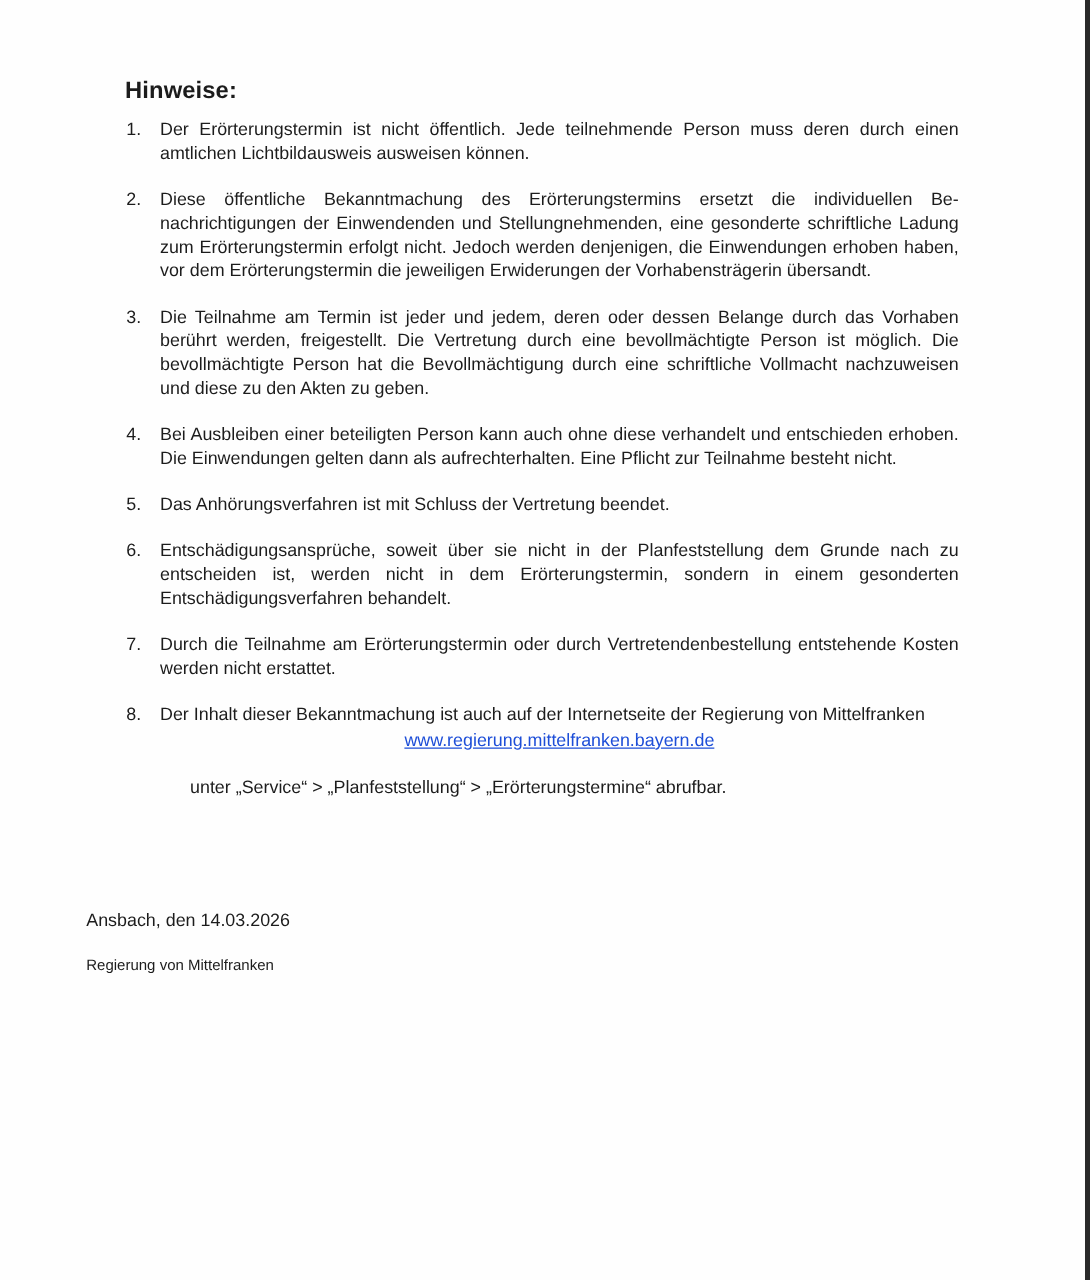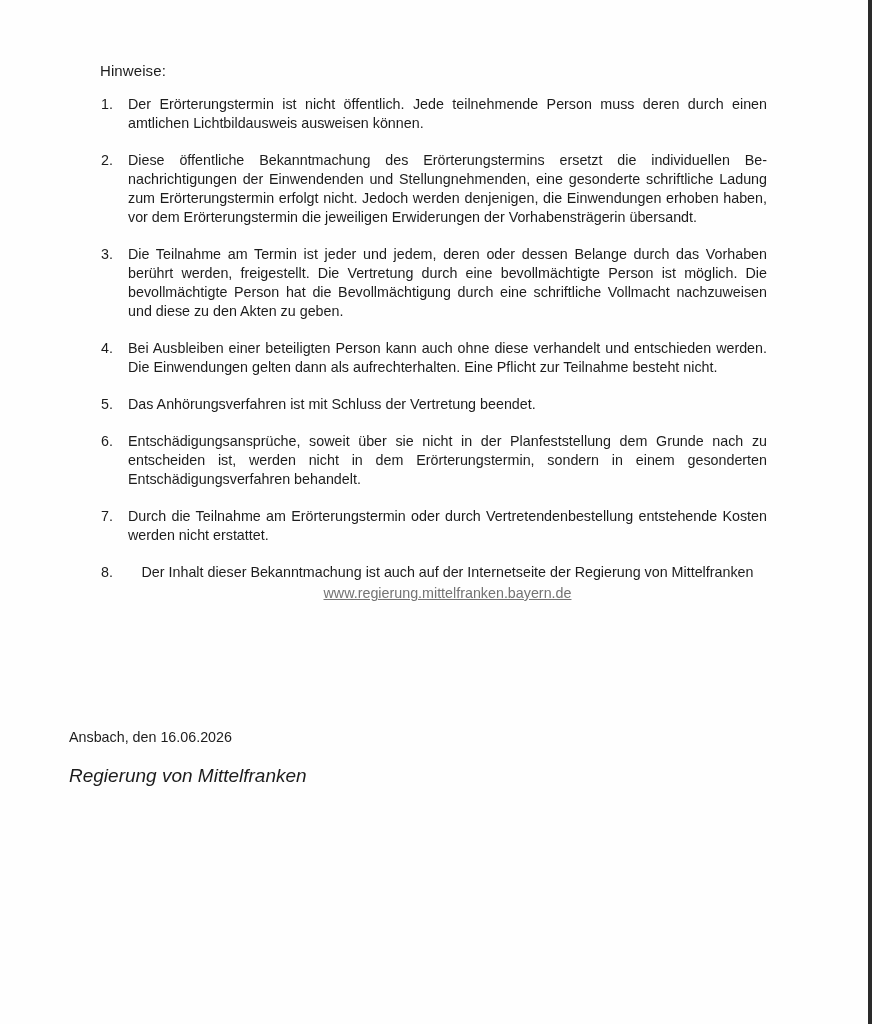--- a/index.html
+++ b/index.html
@@ -28,22 +28,22 @@
       right: 0;
       top: 0;
       width: 4px;
       height: 1024px;
       background: #2a2a2a;
     }
     .heading {
       position: absolute;
       left: 100px;
       top: 62px;
-      font-size: 15px;
-      font-weight: normal;
+      font-size: 19px;
+      font-weight: bold;
       letter-spacing: 0.1px;
     }
     .list {
       position: absolute;
       left: 100px;
       top: 95px;
       width: 667px;
       margin: 0;
       padding: 0;
       list-style: none;
@@ -63,40 +63,39 @@
       flex: 1;
       text-align: justify;
       hyphens: manual;
     }
     .link-line {
       text-align: center;
       margin-top: 2px;
       padding-left: 0px;
     }
     .link {
-      color: #737373;
+      color: #1d4ed8;
       text-decoration: underline;
       cursor: pointer;
     }
     .path-line {
       margin-top: 18px;
       padding-left: 24px;
     }
     .place-date {
       position: absolute;
       left: 69px;
       top: 729px;
       font-size: 14.3px;
     }
     .authority {
       position: absolute;
       left: 69px;
       top: 765px;
-      font-size: 19px;
-      font-style: italic;
+      font-size: 12px;
     }
   </style>
 </head>
 <body>
 
 <div class="page">
   <div class="heading">Hinweise:</div>
 
   <ol class="list">
     <li class="item">
@@ -106,42 +105,43 @@
     <li class="item">
       <span class="num">2.</span>
       <span class="text">Diese öffentliche Bekanntmachung des Erörterungstermins ersetzt die individuellen Be­nachrichtigungen der Einwendenden und Stellungnehmenden, eine gesonderte schriftli­che Ladung zum Erörterungstermin erfolgt nicht. Jedoch werden denjenigen, die Einwendungen erhoben haben, vor dem Erörterungstermin die jeweiligen Erwiderungen der Vorhabensträgerin übersandt.</span>
     </li>
     <li class="item">
       <span class="num">3.</span>
       <span class="text">Die Teilnahme am Termin ist jeder und jedem, deren oder dessen Belange durch das Vor­haben berührt werden, freigestellt. Die Vertretung durch eine bevollmächtigte Person ist möglich. Die bevollmächtigte Person hat die Bevollmächtigung durch eine schriftliche Voll­macht nachzuweisen und diese zu den Akten zu geben.</span>
     </li>
     <li class="item">
       <span class="num">4.</span>
-      <span class="text">Bei Ausbleiben einer beteiligten Person kann auch ohne diese verhandelt und entschieden werden. Die Einwendungen gelten dann als aufrechterhalten. Eine Pflicht zur Teilnahme besteht nicht.</span>
+      <span class="text">Bei Ausbleiben einer beteiligten Person kann auch ohne diese verhandelt und entschieden erhoben. Die Einwendungen gelten dann als aufrechterhalten. Eine Pflicht zur Teilnahme besteht nicht.</span>
     </li>
     <li class="item">
       <span class="num">5.</span>
       <span class="text">Das Anhörungsverfahren ist mit Schluss der Vertretung beendet.</span>
     </li>
     <li class="item">
       <span class="num">6.</span>
       <span class="text">Entschädigungsansprüche, soweit über sie nicht in der Planfeststellung dem Grunde nach zu entscheiden ist, werden nicht in dem Erörterungstermin, sondern in einem gesonderten Entschädigungsverfahren behandelt.</span>
     </li>
     <li class="item">
       <span class="num">7.</span>
       <span class="text">Durch die Teilnahme am Erörterungstermin oder durch Vertretendenbestellung entste­hende Kosten werden nicht erstattet.</span>
     </li>
     <li class="item">
       <span class="num">8.</span>
       <div class="text">
-        <div style="text-align:center;">Der Inhalt dieser Bekanntmachung ist auch auf der Internetseite der Regierung von Mittel­franken</div>
+        <div style="text-align:left;">Der Inhalt dieser Bekanntmachung ist auch auf der Internetseite der Regierung von Mittel­franken</div>
         <div class="link-line">
           <a class="link">www.regierung.mittelfranken.bayern.de</a>
         </div>
+        <div class="path-line">unter „Service“ &gt; „Planfeststellung“ &gt; „Erörterungstermine“ abrufbar.</div>
       </div>
     </li>
   </ol>
 
-  <div class="place-date">Ansbach, den 16.06.2026</div>
+  <div class="place-date">Ansbach, den 14.03.2026</div>
   <div class="authority">Regierung von Mittelfranken</div>
 </div>
 
 <div class="right-edge"></div>
 
 </body></html>

